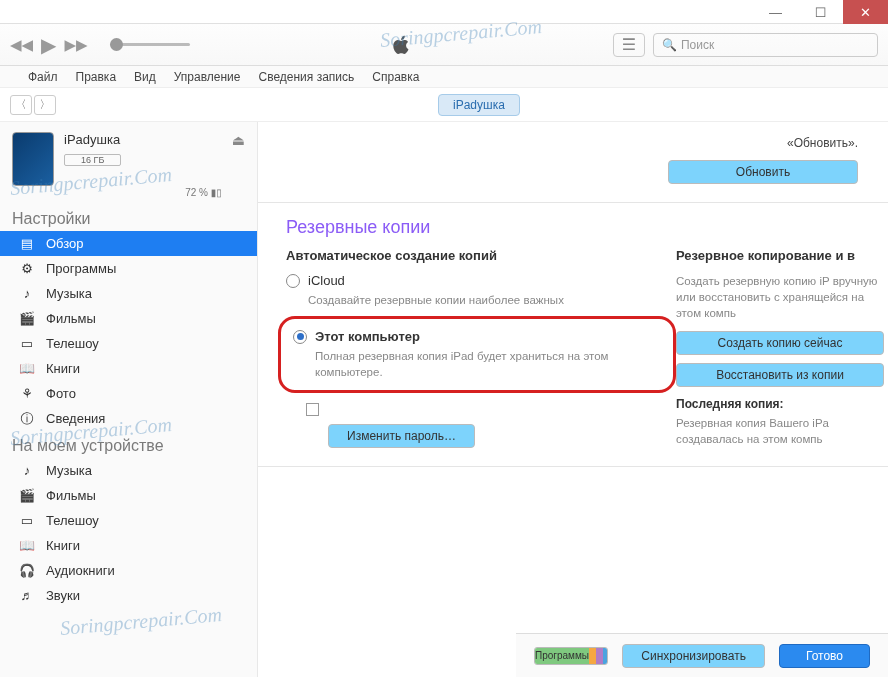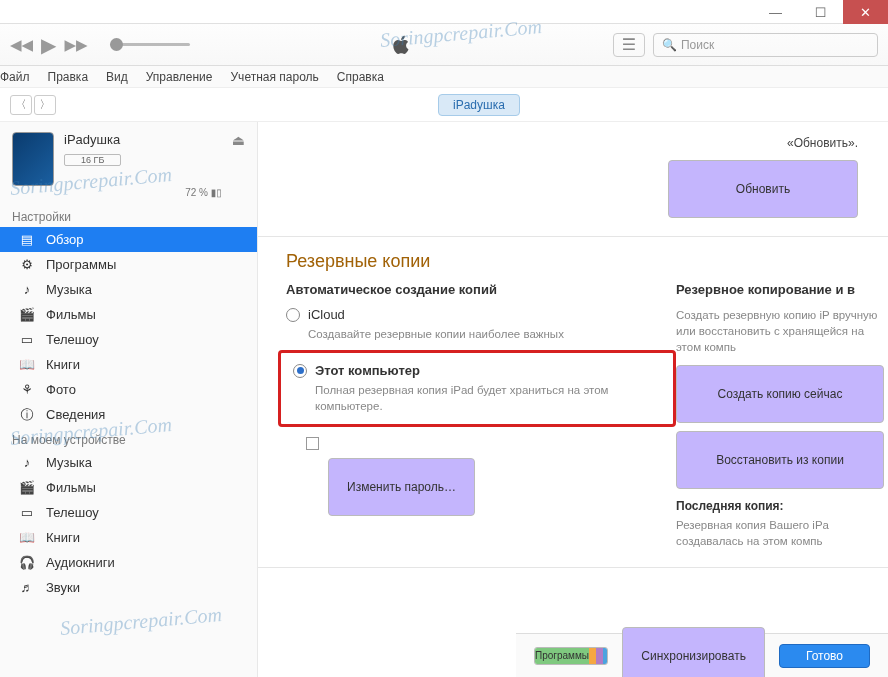--- a/index.html
+++ b/index.html
@@ -16,64 +16,64 @@
 .playbtns { display: flex; gap: 8px; align-items: center; }
 .playbtn { color: #9a9a9a; font-size: 15px; }
 .volslider { width: 80px; height: 3px; background: #bbb; margin-left: 14px; position: relative; border-radius: 2px; }
 .volslider::after { content: ""; position: absolute; left: 0; top: -5px; width: 13px; height: 13px; background: #999; border-radius: 50%; }
 .applelogo { flex: 1; display: flex; justify-content: center; }
 .applelogo svg { width: 22px; height: 22px; fill: #555; }
 .listbtn { width: 32px; height: 24px; border: 1px solid #ccc; border-radius: 4px; display: flex; align-items: center; justify-content: center; color: #888; margin-right: 8px; }
 .searchbox { width: 225px; height: 24px; border: 1px solid #ccc; border-radius: 4px; display: flex; align-items: center; padding: 0 8px; color: #999; font-size: 12px; gap: 4px; }
 
 
-.menubar { height: 22px; display: flex; gap: 18px; padding: 0 0; align-items: center; font-size: 12px; color: #444; background: #fafafa; border-bottom: 1px solid #eee; }
+.menubar { height: 22px; display: flex; gap: 18px; padding: 0 28px; align-items: center; font-size: 12px; color: #444; background: #fafafa; border-bottom: 1px solid #eee; }
 
 
 .navrow { height: 34px; display: flex; align-items: center; padding: 0 10px; background: #fff; border-bottom: 1px solid #eee; }
 .navarrow { width: 22px; height: 20px; border: 1px solid #ccc; border-radius: 3px; display: flex; align-items: center; justify-content: center; font-size: 11px; color: #666; margin-right: 2px; }
 .devicepill { margin-left: 380px; background: #d9e9f7; border: 1px solid #a6cbe9; border-radius: 4px; padding: 3px 14px; font-size: 12px; color: #2a6daf; }
 
 
 .main { display: flex; height: calc(677px - 24px - 42px - 22px - 34px); }
 .sidebar { width: 258px; border-right: 1px solid #e8e8e8; background: #fafafa; overflow-y: auto; }
 .content { flex: 1; background: #fff; overflow: hidden; position: relative; }
 
 
 .devhead { padding: 10px 12px 6px 12px; display: flex; gap: 10px; align-items: flex-start; }
 .devthumbs { width: 42px; height: 54px; background: linear-gradient(135deg, #0a3b6e, #1a5fa0); border-radius: 4px; border: 1px solid #999; }
 .devinfo { flex: 1; }
 .devname { font-size: 13px; color: #333; margin-bottom: 2px; }
 .capbadge { display: inline-block; border: 1px solid #bbb; border-radius: 2px; padding: 0 16px; font-size: 9px; color: #666; }
 .batt { font-size: 10px; color: #777; text-align: right; margin-top: 20px; }
 .eject { color: #888; font-size: 14px; }
 
-.sec-title { font-size: 12px; color: #7a7a7a; padding: 6px 12px 3px 12px; }
+.sec-title { font-size: 16px; color: #7a7a7a; padding: 6px 12px 3px 12px; }
 .sbitem { display: flex; align-items: center; gap: 10px; padding: 5px 12px 5px 18px; font-size: 13px; color: #333; }
 .sbitem.active { background: #1e7ef2; color: #fff; }
 .sbitem .icn { width: 18px; height: 14px; display: flex; align-items: center; justify-content: center; color: inherit; font-size: 13px; }
 .sbitem.active .icn { color: #fff; }
 
 
 .content-inner { padding: 0 0 0 0; }
 .topupdate { padding: 14px 30px 18px 0; text-align: right; }
 .updlabel { font-size: 12px; color: #444; margin-bottom: 10px; }
-.btn { background: #c4b5fd; border: 1px solid #bbb; border-radius: 4px; padding: 21px 18px; font-size: 12px; color: #333; display: inline-block; }
+.btn { background: #7dd3fc; border: 1px solid #bbb; border-radius: 4px; padding: 4px 18px; font-size: 12px; color: #333; display: inline-block; }
 .hr { height: 1px; background: #e5e5e5; }
-.sechdr { font-size: 18px; color: #a16207; padding: 14px 0 10px 28px; }
+.sechdr { font-size: 18px; color: #8b5cf6; padding: 14px 0 10px 28px; }
 
 .backupgrid { display: flex; padding: 0 0 0 28px; }
 .bcol1 { width: 390px; }
 .bcol2 { flex: 1; }
 .subhdr { font-size: 13px; font-weight: 600; color: #333; margin-bottom: 10px; }
 .radio-row { display: flex; gap: 8px; margin-bottom: 4px; font-size: 13px; color: #333; align-items: center; }
 .radio { width: 14px; height: 14px; border: 1px solid #888; border-radius: 50%; display: flex; align-items: center; justify-content: center; }
 .radio.checked::after { content: ""; width: 7px; height: 7px; background: #2d6fc9; border-radius: 50%; }
 .desc { font-size: 11.5px; color: #888; margin: 0 0 14px 22px; line-height: 1.4; }
-.highlight { border: 3px solid #d62020; border-radius: 4px; padding: 10px 12px 4px 12px; margin: -6px 0 8px -8px; }
+.highlight { border: 3px solid #d62020; border-radius: 17px; padding: 10px 12px 4px 12px; margin: -6px 0 8px -8px; }
 .chk-row { display: flex; gap: 8px; font-size: 13px; color: #333; align-items: flex-start; margin-left: 20px; margin-top: 8px; }
 .chk { width: 13px; height: 13px; border: 1px solid #999; background: #fff; margin-top: 2px; }
 .chkdesc { font-size: 11px; color: #888; margin-left: 42px; line-height: 1.4; margin-top: 2px; }
 .pwdbtn { margin-left: 42px; margin-top: 8px; }
 
 .bcol2 .btn { display: block; margin-bottom: 8px; text-align: center; width: 208px; }
 .lastcopy { font-size: 12px; font-weight: 600; color: #333; margin-top: 10px; }
 .lastcopy-desc { font-size: 11.5px; color: #888; margin-top: 4px; line-height: 1.4; }
 
 
@@ -118,21 +118,21 @@
     <span>🔍</span>
     <span>Поиск</span>
   </div>
 </div>
 
 <div class="menubar">
   <span>Файл</span>
   <span>Правка</span>
   <span>Вид</span>
   <span>Управление</span>
-  <span>Учетная пароль</span>
+  <span>Сведения запись</span>
   <span>Справка</span>
 </div>
 
 <div class="navrow">
   <div class="navarrow">〈</div>
   <div class="navarrow">〉</div>
   <div class="devicepill">iPadушка</div>
 </div>
 
 <div class="main">

